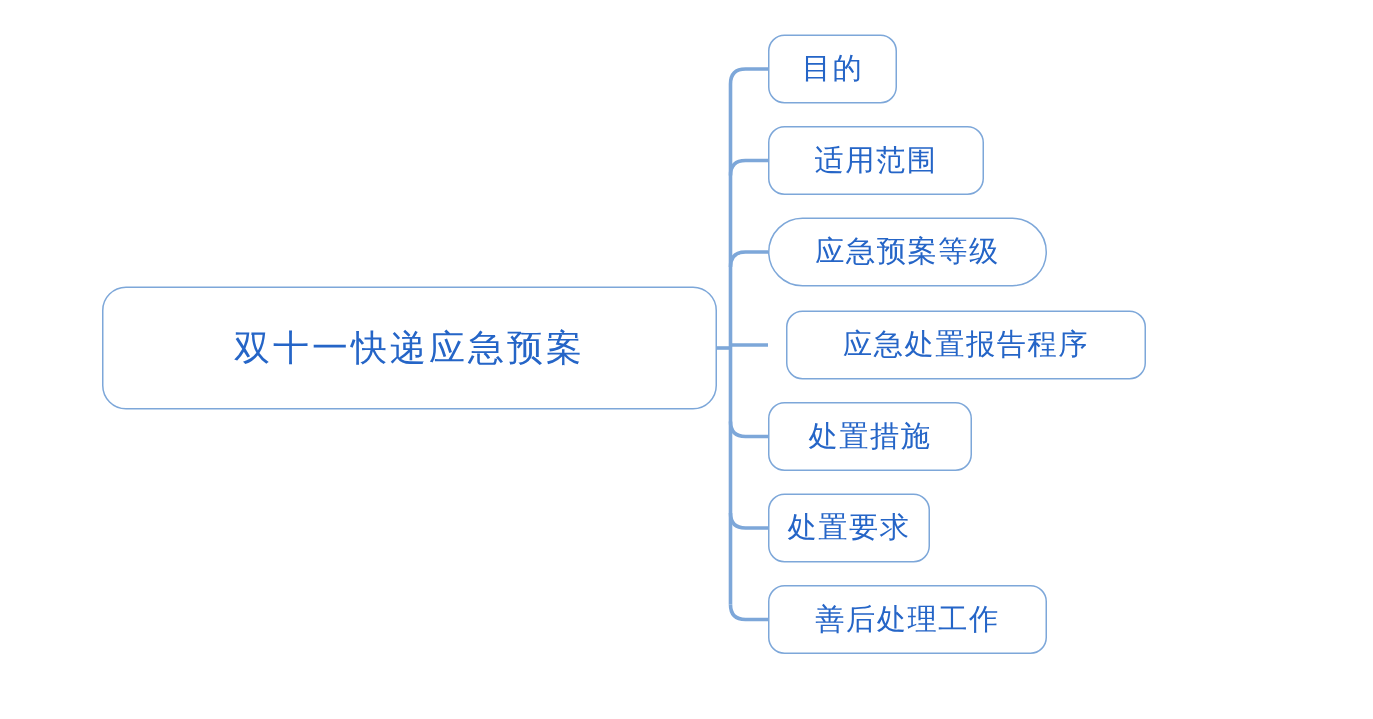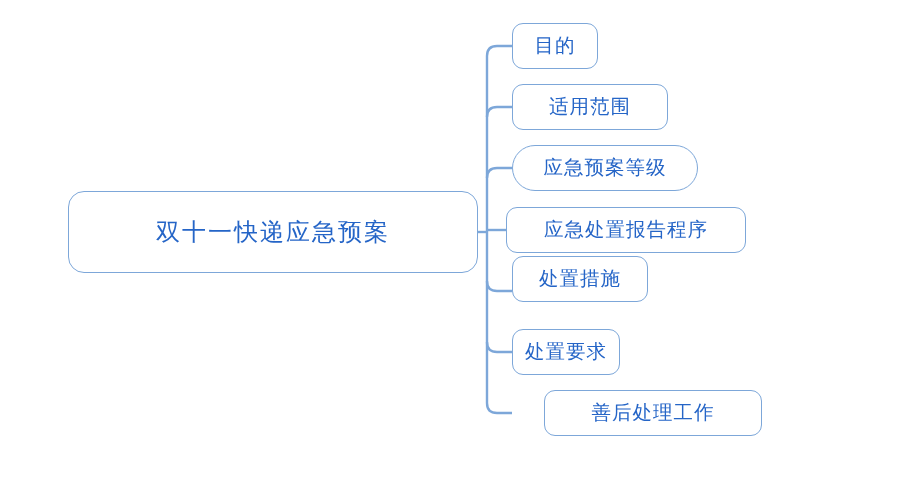--- a/index.html
+++ b/index.html
@@ -90,37 +90,37 @@
   </svg>
 
   <div class="node" id="root-node">
     <span class="node-label">双十一快递应急预案</span>
   </div>
 
   <div class="node child-node" style="left:512px; top:23px; width:86px;">
     <span class="node-label">目的</span>
   </div>
 
-  <div class="node child-node" style="left:512px; top:84px; width:156px;">
+  <div class="node child-node" style="left:512px; top:84px; width:144px;">
     <span class="node-label">适用范围</span>
   </div>
 
   <div class="node child-node" style="left:512px; top:145px; width:186px;border-radius:23px;">
     <span class="node-label">应急预案等级</span>
   </div>
 
-  <div class="node child-node" style="left:506px; top:207px; width:240px;">
+  <div class="node child-node" style="left:524px; top:207px; width:240px;">
     <span class="node-label">应急处置报告程序</span>
   </div>
 
-  <div class="node child-node" style="left:512px; top:256px; width:136px;">
+  <div class="node child-node" style="left:512px; top:268px; width:136px;">
     <span class="node-label">处置措施</span>
   </div>
 
   <div class="node child-node" style="left:512px; top:329px; width:108px;">
     <span class="node-label">处置要求</span>
   </div>
 
-  <div class="node child-node" style="left:512px; top:390px; width:218px;margin-left:32px;">
+  <div class="node child-node" style="left:512px; top:390px; width:186px;">
     <span class="node-label">善后处理工作</span>
   </div>
 
 </div>
 
 </body></html>

